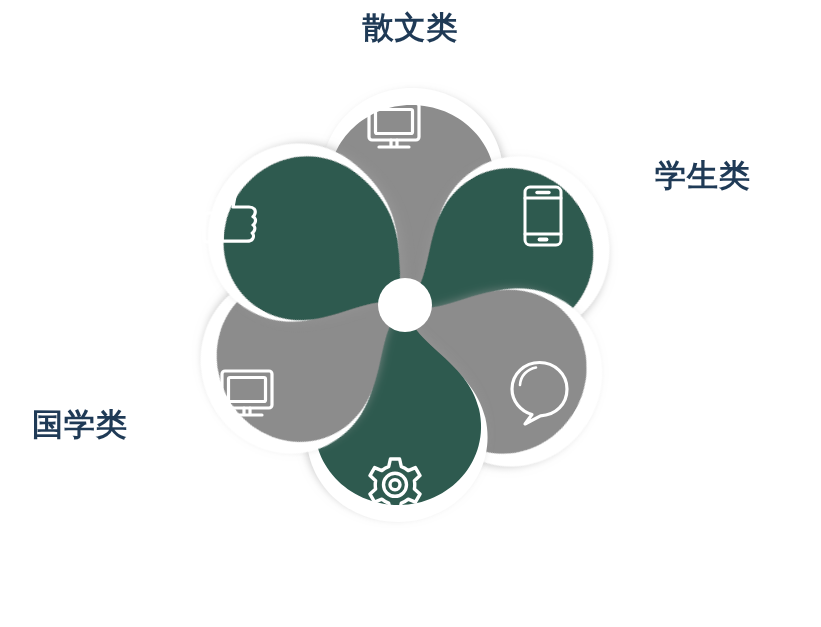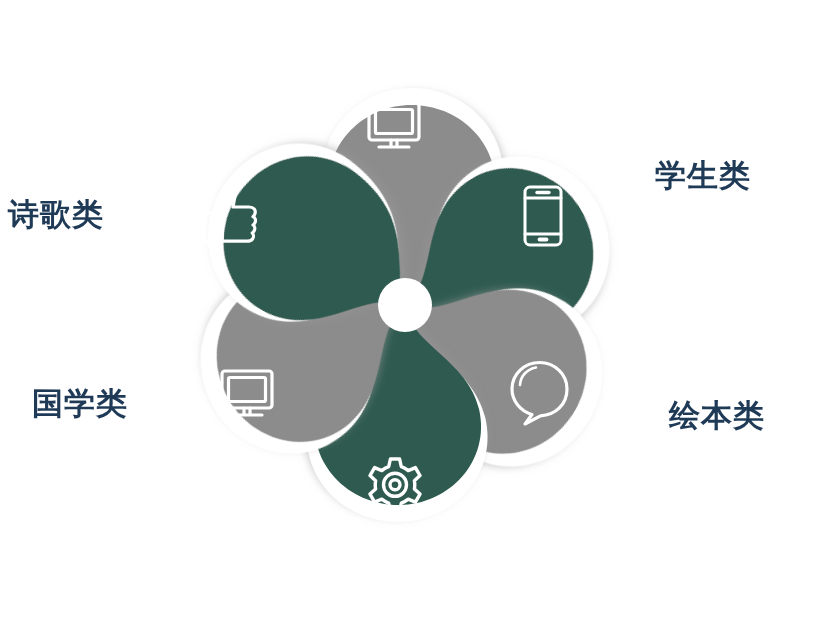--- a/index.html
+++ b/index.html
@@ -35,21 +35,21 @@
     letter-spacing: 1px;
     white-space: nowrap;
     line-height: 1;
     font-family: "DejaVu Sans", "Liberation Sans", sans-serif;
   }
   .label-top      { left: 50%; transform: translateX(-50%); top: 12px; }
   .label-upright  { left: 655px; top: 160px; }
   .label-lowright { left: 669px; top: 400px; }
   .label-bottom   { left: 50%; transform: translateX(-50%); top: 583px; }
   .label-upleft   { left: 8px;  top: 199px; }
-  .label-lowleft  { left: 32px; top: 388px; }
+  .label-lowleft  { left: 32px; top: 409px; }
 </style>
 </head>
 <body>
 
 <div id="stage">
 
   <svg id="flower-svg" viewBox="0 0 821 627">
     <defs>
       <filter id="petalShadow" x="-40%" y="-40%" width="200%" height="200%">
         <feDropShadow dx="2.5" dy="4" stdDeviation="4" flood-color="#9a9a9a" flood-opacity="0.55"></feDropShadow>
@@ -159,18 +159,17 @@
     <g id="icons">
       <use href="#icon-monitor" x="0" y="0" transform="translate(394,124)"></use>
       <use href="#icon-smartphone" x="0" y="0" transform="translate(543,216)"></use>
       <use href="#icon-speech" x="0" y="0" transform="translate(541,391)"></use>
       <use href="#icon-gear" x="0" y="0" transform="translate(395,489)"></use>
       <use href="#icon-monitor" x="0" y="0" transform="translate(247,392)"></use>
       <use href="#icon-thumbsup" x="0" y="0" transform="translate(229,218)"></use>
     </g>
   </svg>
 
+  <div class="label label-top">散文类</div>
   <div class="label label-upright">学生类</div>
-  <div class="label label-lowright">绘本类</div>
   <div class="label label-lowleft">国学类</div>
-  <div class="label label-upleft">诗歌类</div>
 
 </div>
 
 </body></html>

